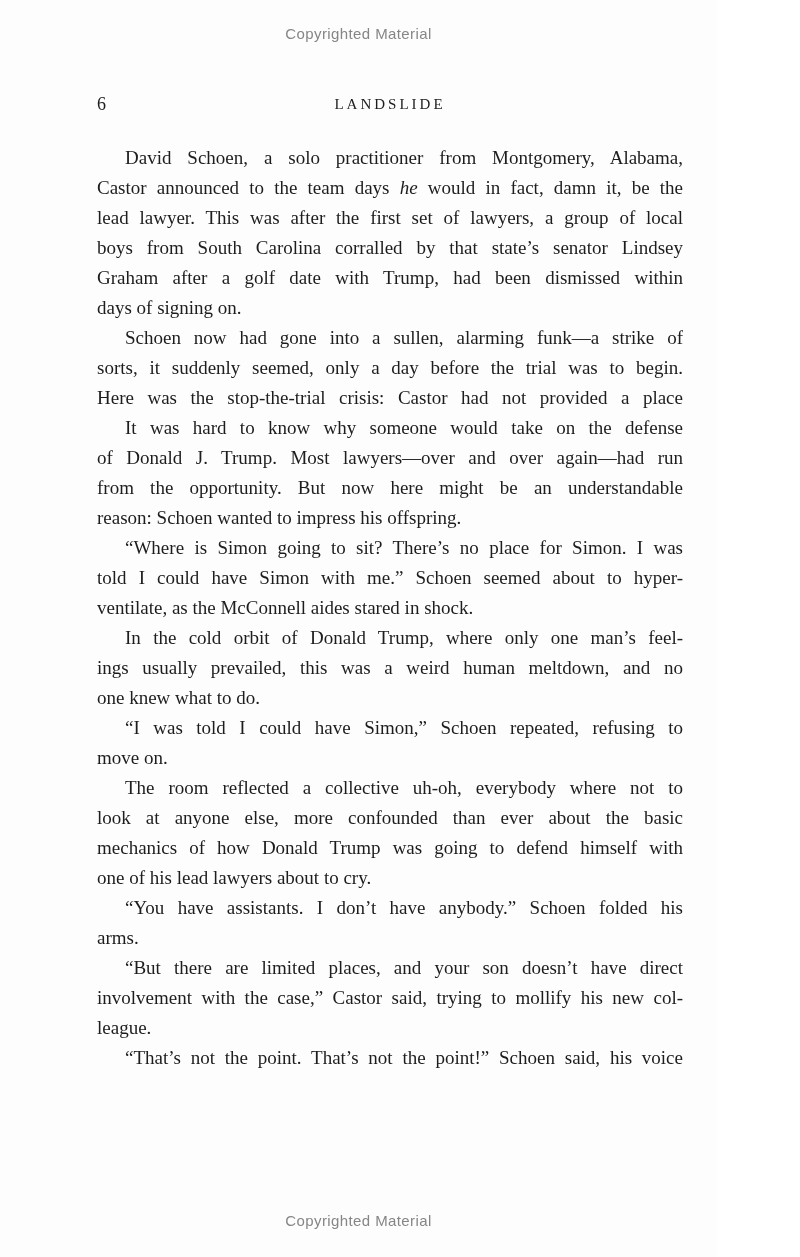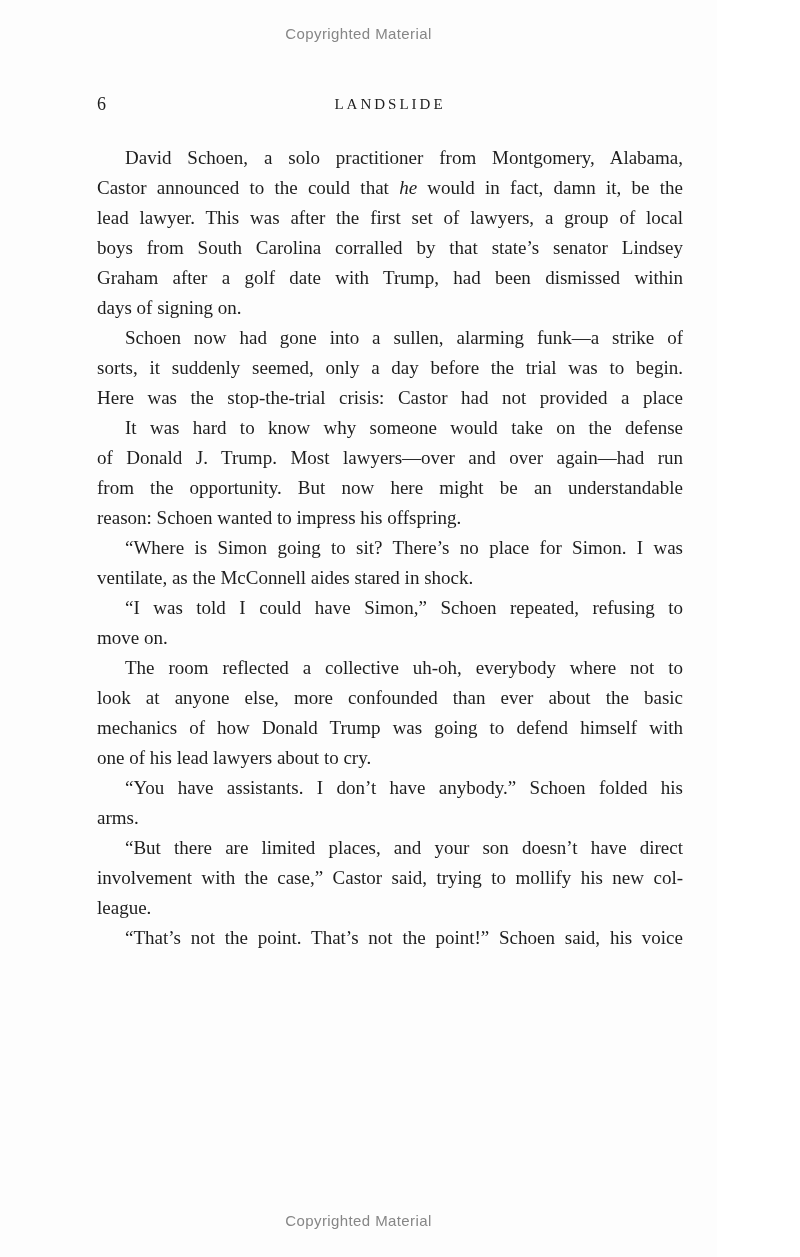--- a/index.html
+++ b/index.html
@@ -80,40 +80,46 @@
   <div class="notice notice-top">Copyrighted Material</div>
 
   <div class="running-header">
     <span class="page-number">6</span>
     <span class="book-title">LANDSLIDE</span>
   </div>
 
   <div class="page-body">
       <div class="para">
         <div class="line first"><span>David Schoen, a solo practitioner from Montgomery, Alabama,</span></div>
-        <div class="line"><span>Castor announced to the could that </span><em>he</em><span> would in fact, damn it, be the</span></div>
+        <div class="line"><span>Castor announced to the team days </span><em>he</em><span> would in fact, damn it, be the</span></div>
         <div class="line"><span>lead lawyer. This was after the first set of lawyers, a group of local</span></div>
         <div class="line"><span>boys from South Carolina corralled by that state’s senator Lindsey</span></div>
         <div class="line"><span>Graham after a golf date with Trump, had been dismissed within</span></div>
         <div class="line endline"><span>days of signing on.</span></div>
       </div>
       <div class="para">
         <div class="line first"><span>Schoen now had gone into a sullen, alarming funk—a strike of</span></div>
         <div class="line"><span>sorts, it suddenly seemed, only a day before the trial was to begin.</span></div>
         <div class="line"><span>Here was the stop-the-trial crisis: Castor had not provided a place</span></div>
       </div>
       <div class="para">
         <div class="line first"><span>It was hard to know why someone would take on the defense</span></div>
         <div class="line"><span>of Donald J. Trump. Most lawyers—over and over again—had run</span></div>
         <div class="line"><span>from the opportunity. But now here might be an understandable</span></div>
         <div class="line endline"><span>reason: Schoen wanted to impress his offspring.</span></div>
       </div>
       <div class="para">
         <div class="line first"><span>“Where is Simon going to sit? There’s no place for Simon. I was</span></div>
+        <div class="line"><span>told I could have Simon with me.” Schoen seemed about to hyper-</span></div>
         <div class="line endline"><span>ventilate, as the McConnell aides stared in shock.</span></div>
+      </div>
+      <div class="para">
+        <div class="line first"><span>In the cold orbit of Donald Trump, where only one man’s feel-</span></div>
+        <div class="line"><span>ings usually prevailed, this was a weird human meltdown, and no</span></div>
+        <div class="line endline"><span>one knew what to do.</span></div>
       </div>
       <div class="para">
         <div class="line first"><span>“I was told I could have Simon,” Schoen repeated, refusing to</span></div>
         <div class="line endline"><span>move on.</span></div>
       </div>
       <div class="para">
         <div class="line first"><span>The room reflected a collective uh-oh, everybody where not to</span></div>
         <div class="line"><span>look at anyone else, more confounded than ever about the basic</span></div>
         <div class="line"><span>mechanics of how Donald Trump was going to defend himself with</span></div>
         <div class="line endline"><span>one of his lead lawyers about to cry.</span></div>

